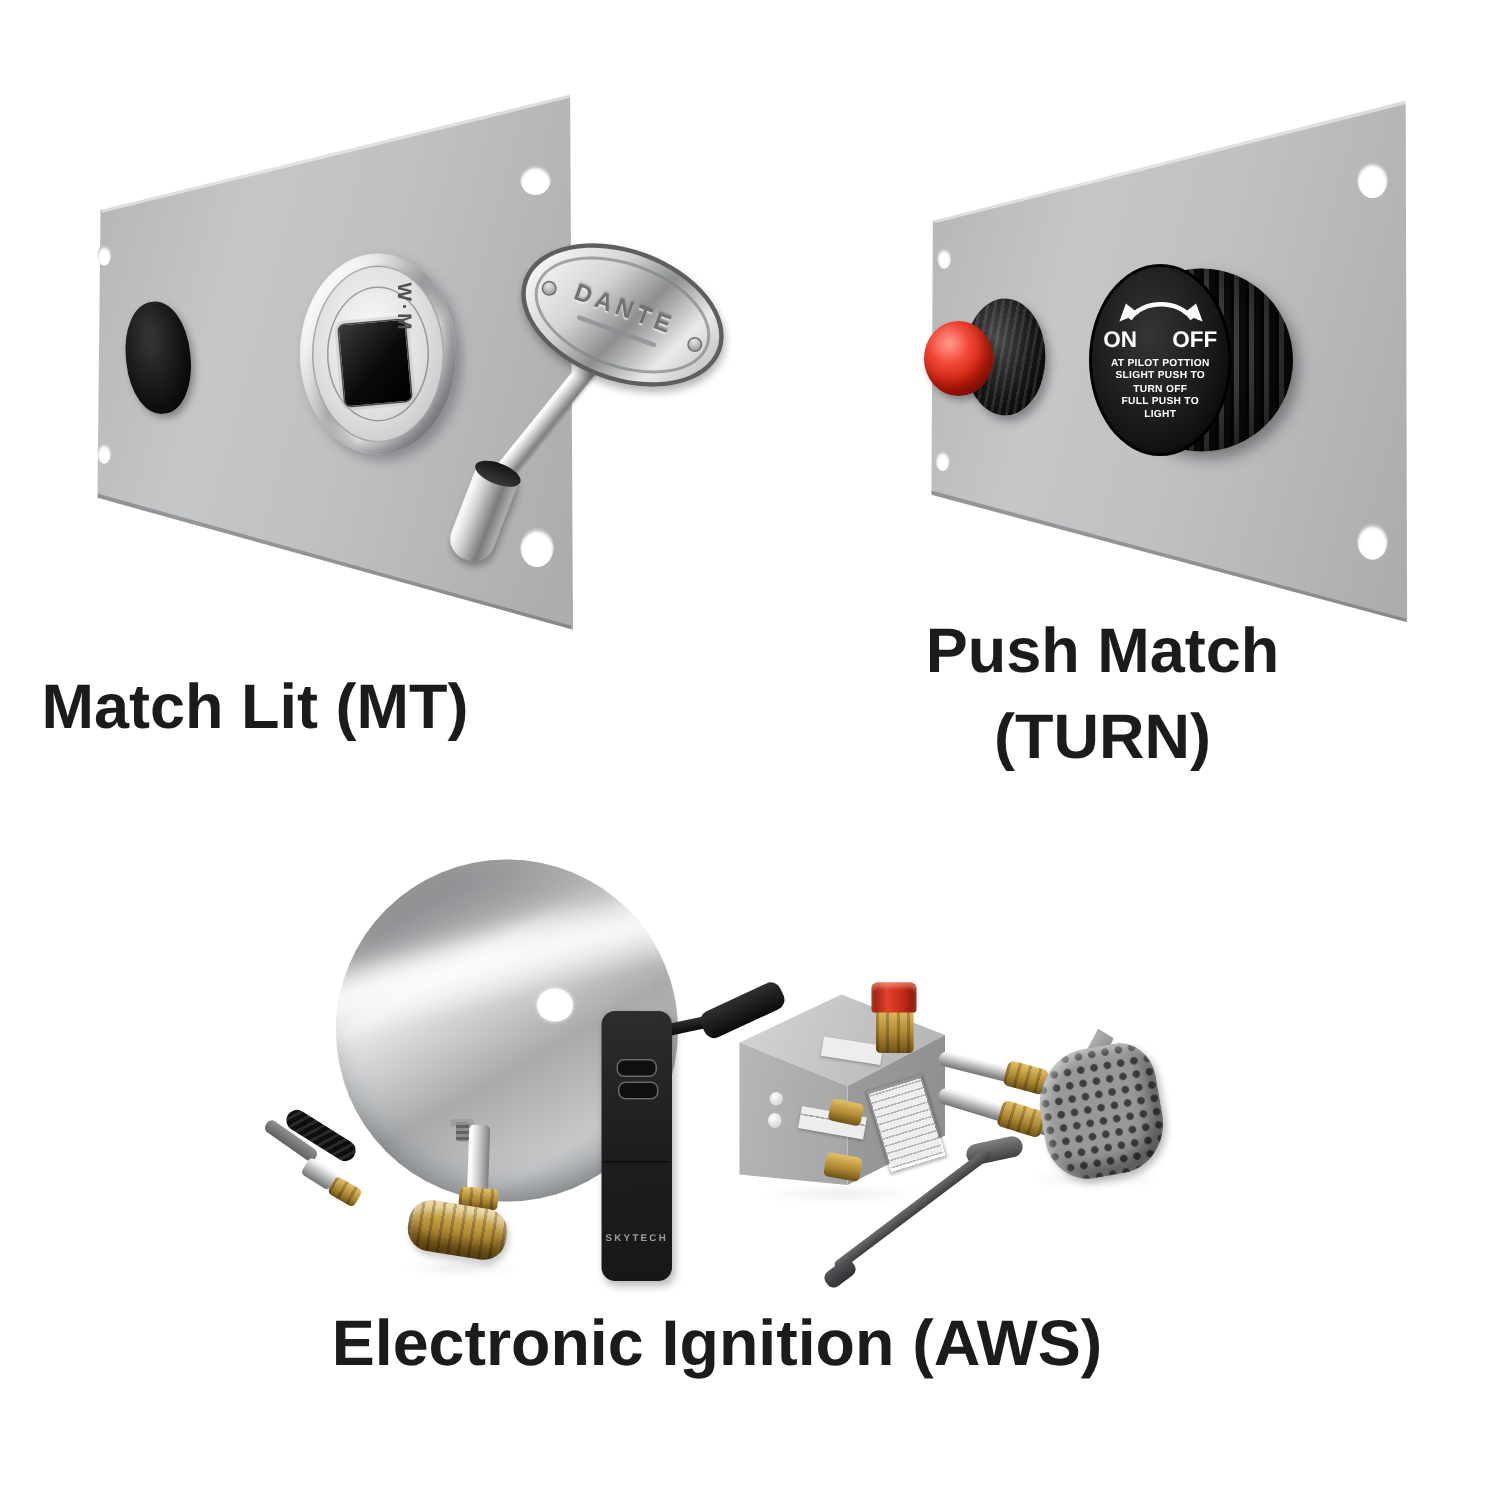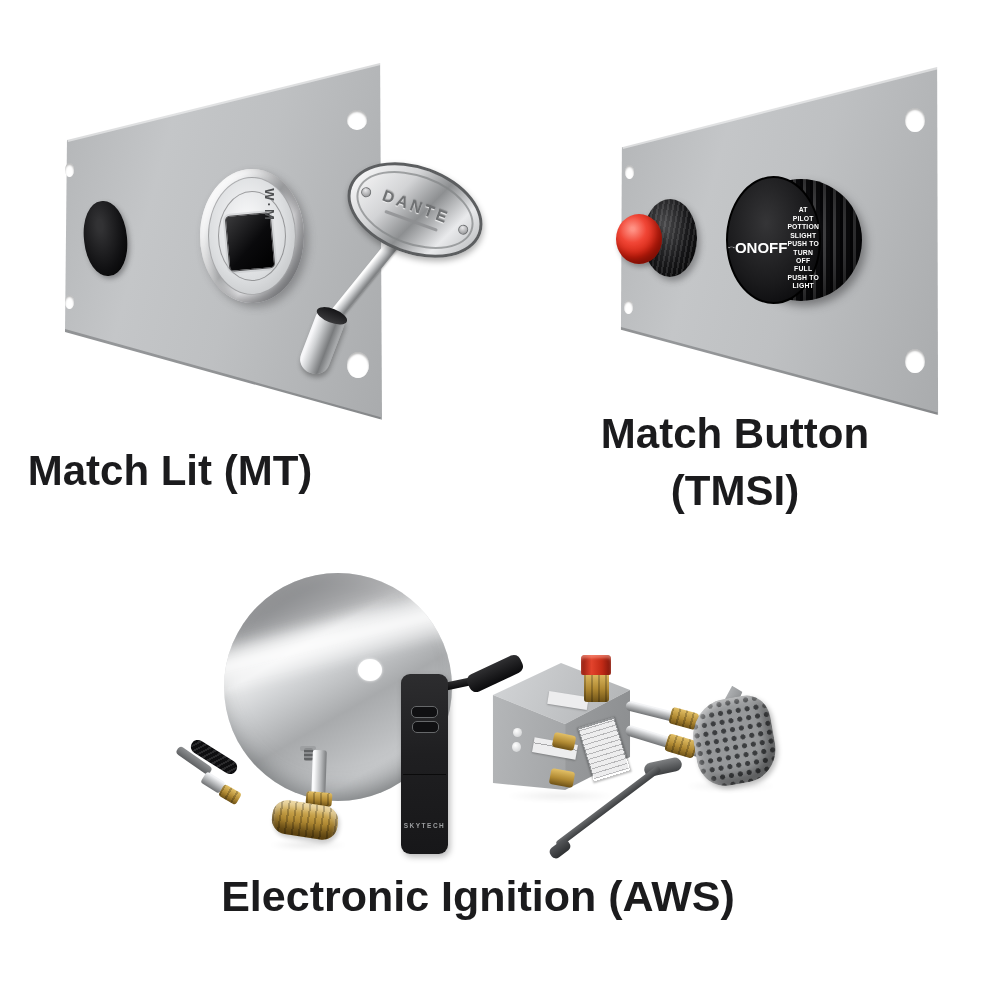--- a/index.html
+++ b/index.html
@@ -61,21 +61,21 @@
   .red-dome{position:absolute;border-radius:50%;
     background:radial-gradient(circle at 36% 30%,#ff9184 4%,#f14636 30%,#d1220f 62%,#8c1404 96%);
     box-shadow:inset -5px -7px 9px rgba(90,5,0,.55), 2px 3px 5px rgba(0,0,0,.3);}
   .knob-body{position:absolute;border-radius:50%;
     background:repeating-linear-gradient(90deg,#050507 0 3px,#3a3a3c 3px 6px,#0b0b0d 6px 10px);
     box-shadow:4px 5px 9px rgba(55,55,57,.5);}
   .knob-body::after{content:"";position:absolute;inset:0;border-radius:50%;
     background:radial-gradient(ellipse at 30% 45%,rgba(255,255,255,.15) 0%,transparent 45%,rgba(0,0,0,.6) 90%);}
   .knob-face{position:absolute;border-radius:50%;border:2px solid #000;color:#fff;
     background:radial-gradient(ellipse at 42% 36%,#353537 0%,#1a1a1c 55%,#060608 88%);
-    display:flex;flex-direction:row;align-items:center;box-sizing:border-box;padding-top:13px;}
+    display:flex;flex-direction:column;align-items:center;box-sizing:border-box;padding-top:13px;}
   .onoff-row{display:flex;justify-content:space-between;width:76px;font-size:15px;font-weight:700;margin-top:1px;}
   .knob-instructions{font-size:6.8px;line-height:8.4px;font-weight:700;text-align:center;margin-top:4px;letter-spacing:.2px;}
 
   
   .pan{position:absolute;border-radius:50%;overflow:hidden;
     background:linear-gradient(150deg,#8f9193 0%,#b9bbbd 18%,#ebeced 33%,#cfd1d3 43%,#a8aaac 58%,#c6c8ca 78%,#9b9d9f 100%);
     box-shadow:inset 0 -16px 22px -10px rgba(70,72,74,.55), inset 0 10px 16px -8px rgba(255,255,255,.4);}
   .pan .shine{position:absolute;left:-30px;top:42px;width:300px;height:48px;transform:rotate(-14deg);
     background:linear-gradient(180deg,transparent 0%,rgba(255,255,255,.92) 45%,rgba(255,255,255,.15) 100%);filter:blur(4px);}
   .pan .shade{position:absolute;left:-40px;top:-34px;width:230px;height:86px;transform:rotate(-14deg);
@@ -178,22 +178,22 @@
       <div class="knob-instructions">
         <div>AT PILOT POTTION</div>
         <div>SLIGHT PUSH TO</div>
         <div>TURN OFF</div>
         <div>FULL PUSH TO</div>
         <div>LIGHT</div>
       </div>
     </div>
 
     <div class="caption" style="left:5px;top:365px;width:300px;font-size:42px;line-height:57px;">
-      <div>Match Button</div>
-      <div>(TMSI)</div>
+      <div>Push Match</div>
+      <div>(TURN)</div>
     </div>
   </section>
 
   <section class="product" style="left:118px;top:560px;width:740px;height:400px;">
 
     <div class="ground-shadow" style="left:150px;top:280px;width:80px;height:10px;opacity:.5;"></div>
     <div class="ground-shadow" style="left:385px;top:230px;width:115px;height:12px;opacity:.4;"></div>
     <div class="ground-shadow" style="left:565px;top:220px;width:95px;height:12px;opacity:.4;"></div>
 
     <div class="pan" style="left:106px;top:13px;width:228px;height:228px;">

